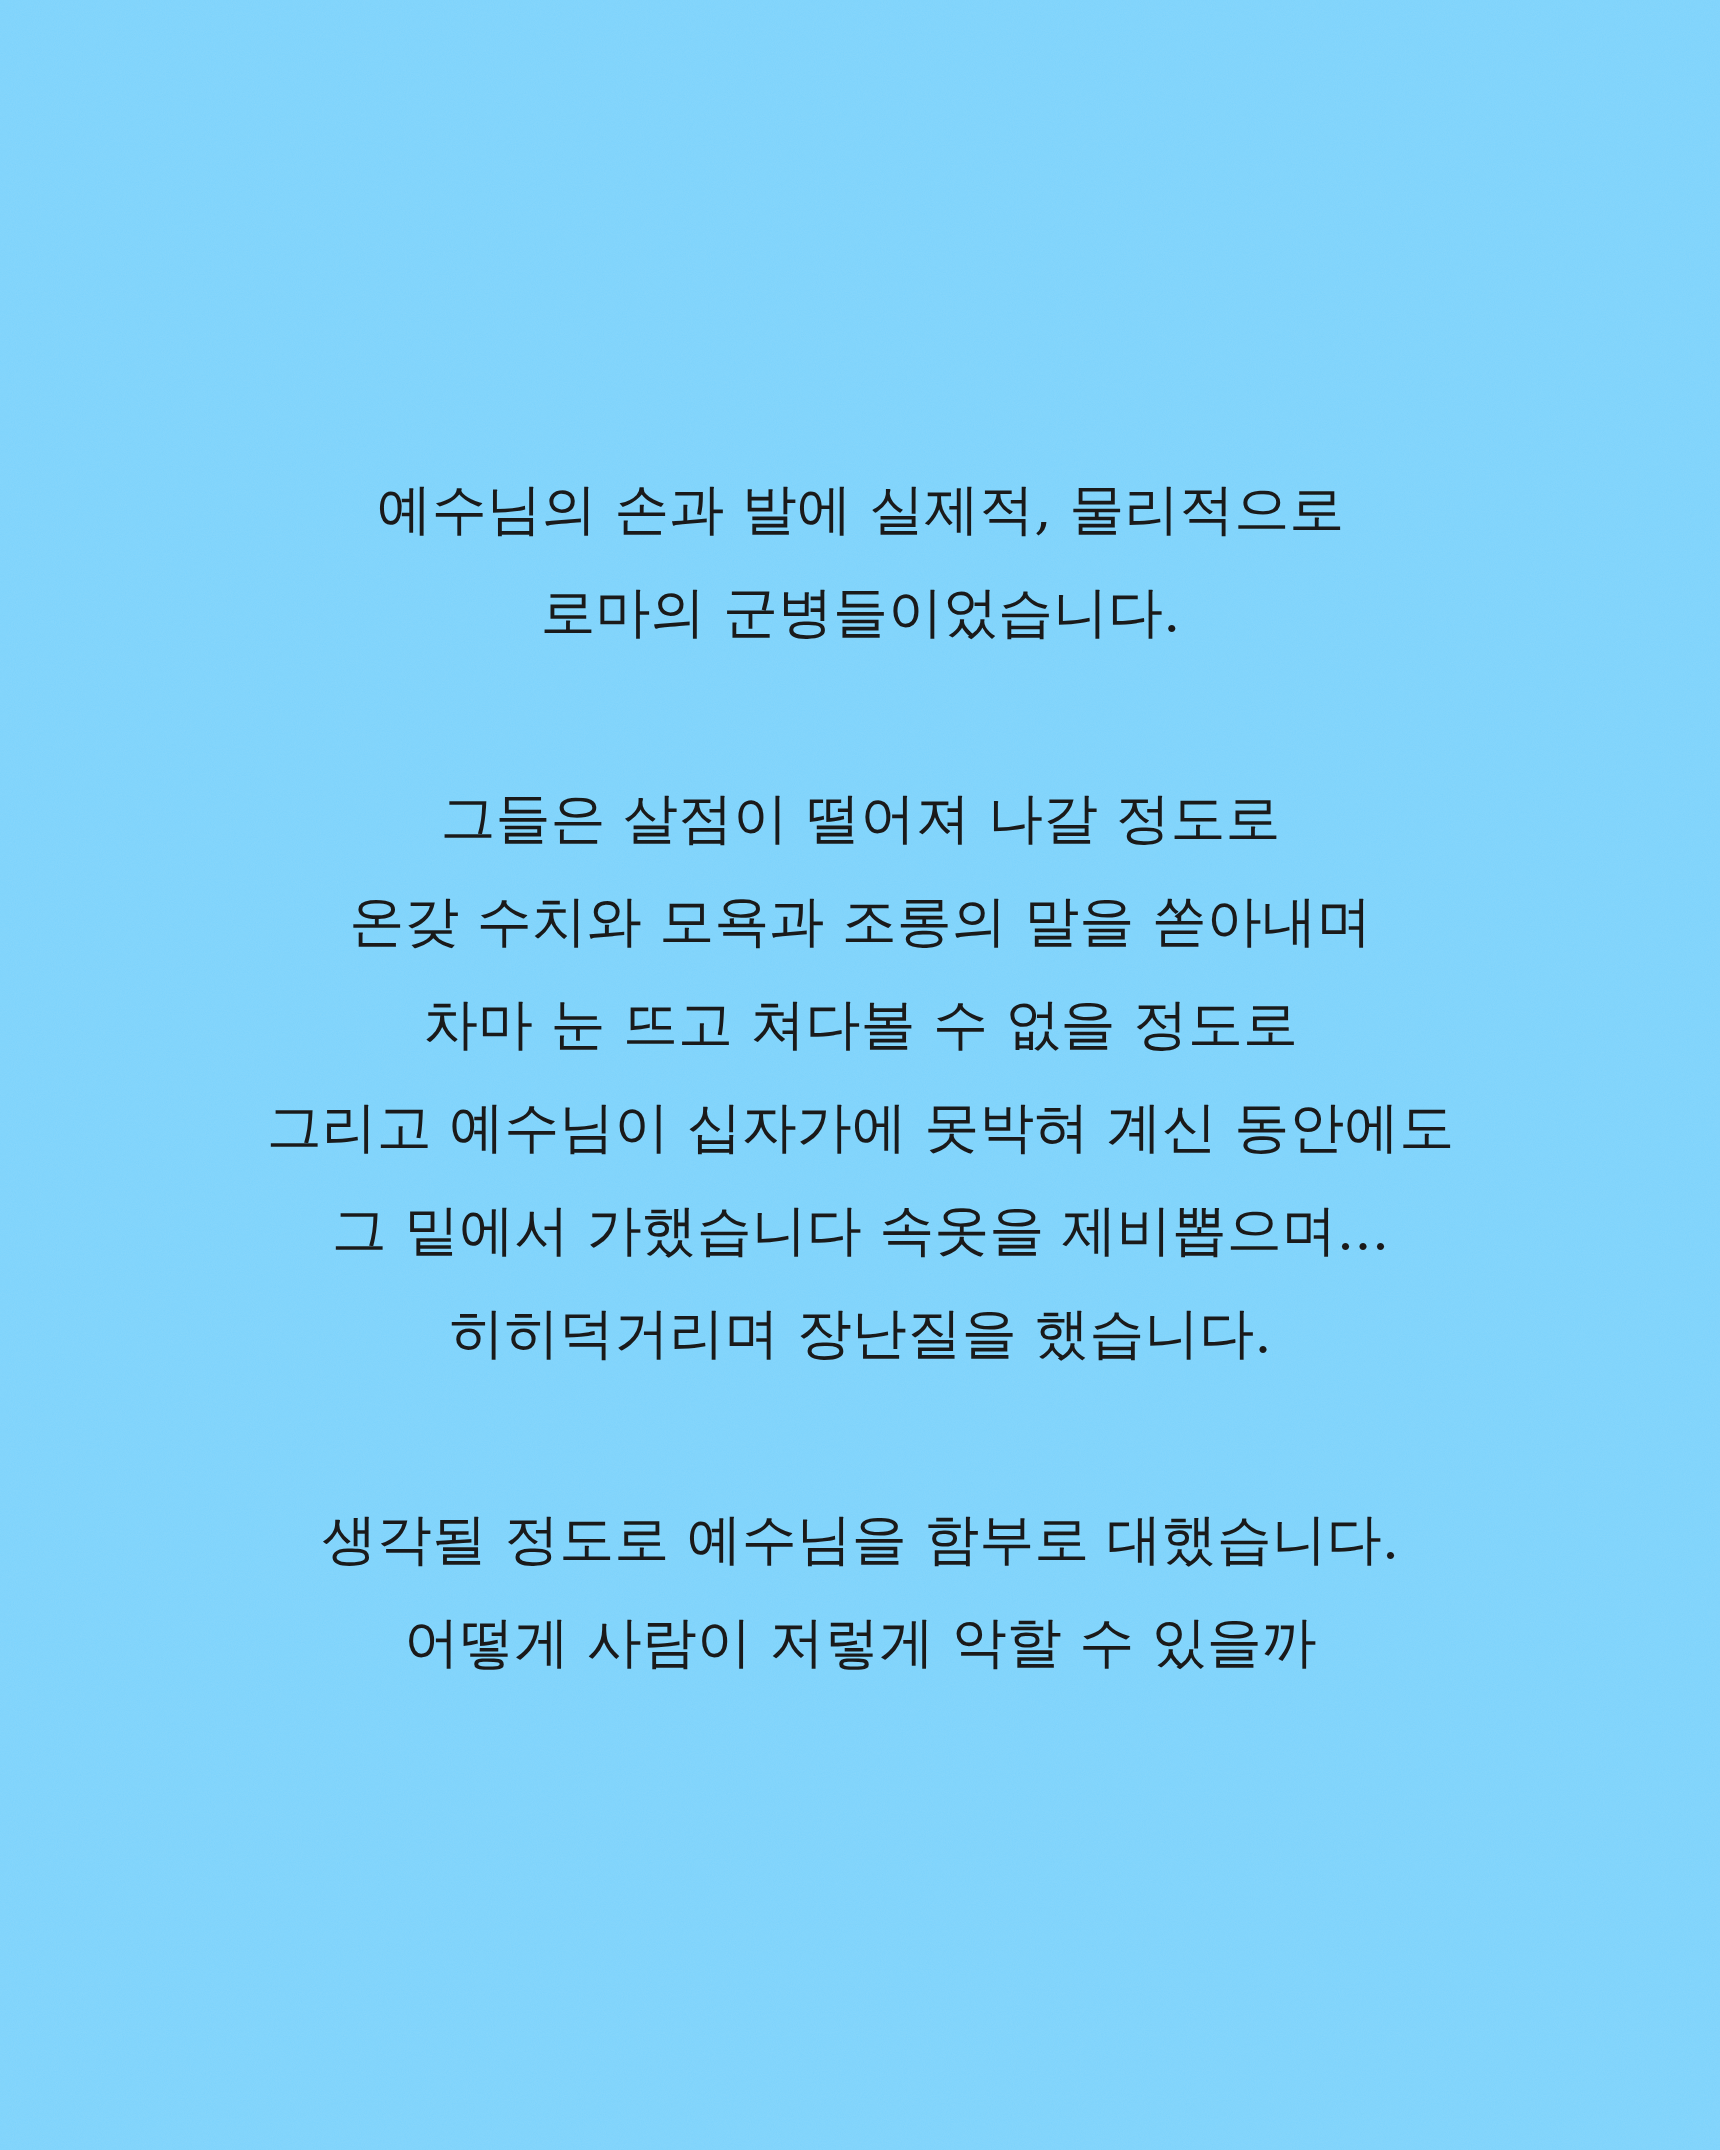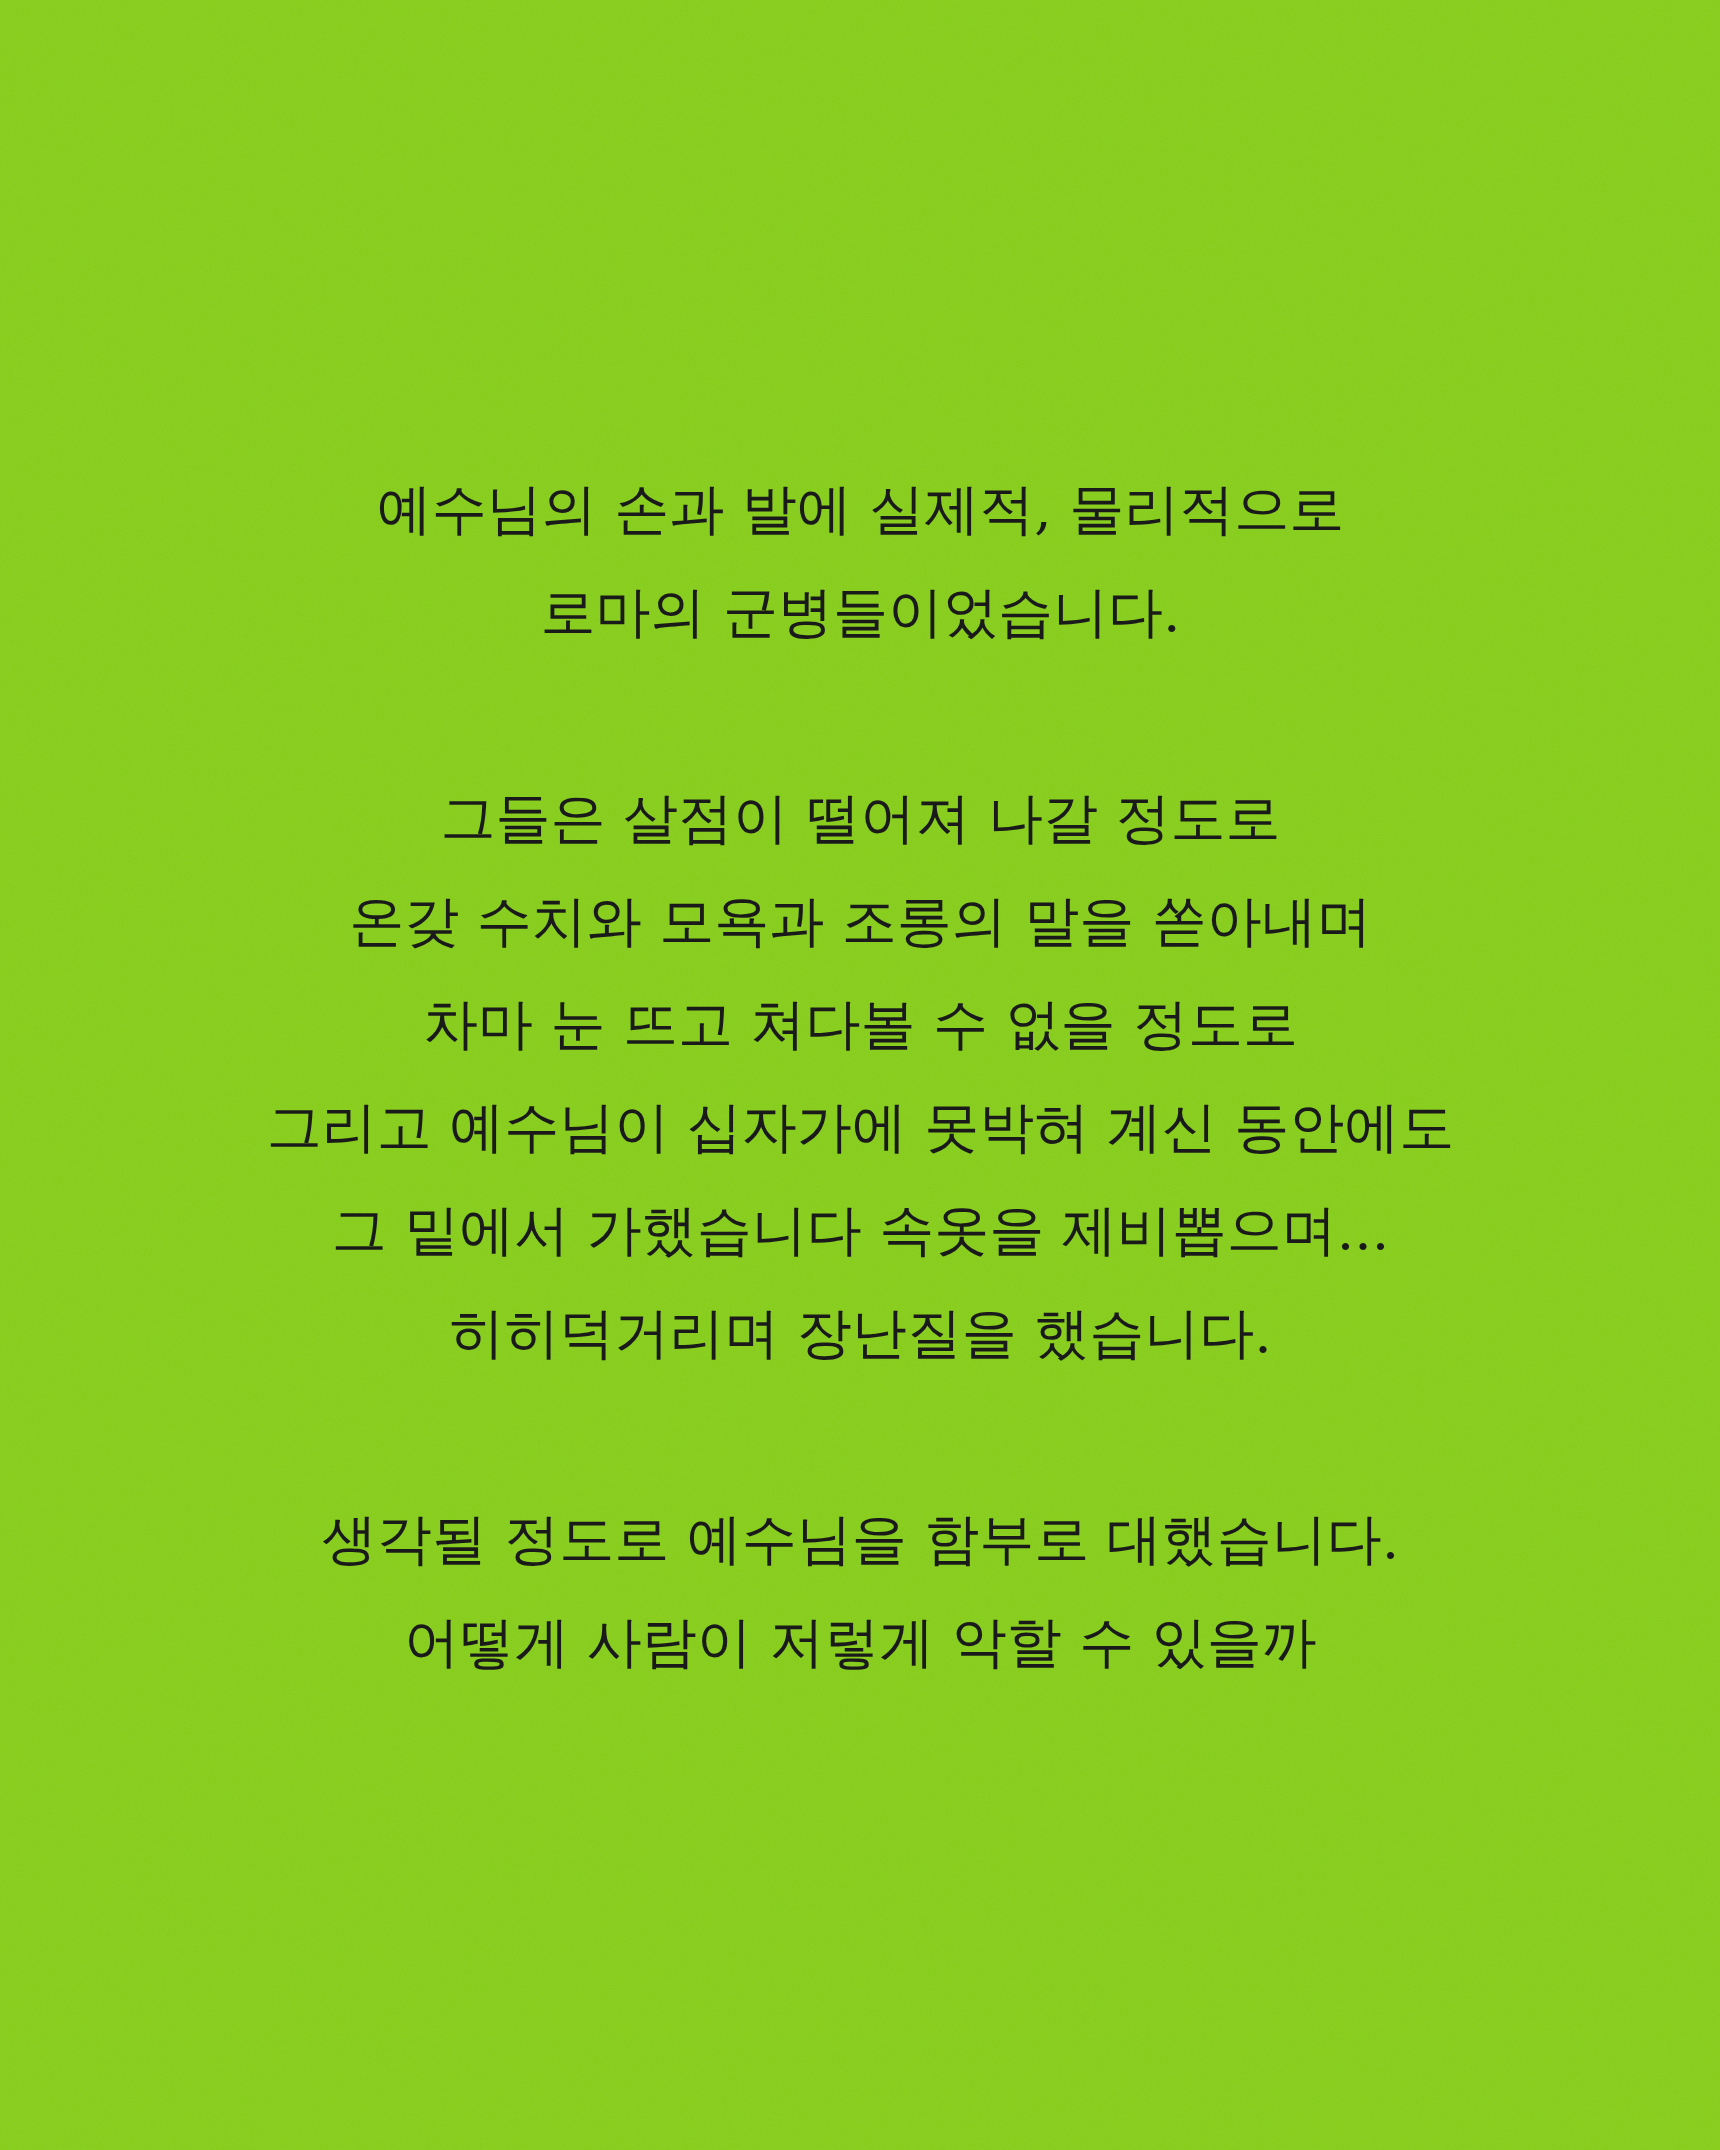--- a/index.html
+++ b/index.html
@@ -3,21 +3,21 @@
 <meta charset="utf-8">
 <style>
   html, body {
     margin: 0;
     padding: 0;
   }
   .page {
     position: relative;
     width: 1721px;
     height: 2151px;
-    background: #84cc16;
+    background: #7dd3fc;
     overflow: hidden;
     font-family: "DejaVu Serif", "Liberation Serif", serif;
   }
   .paper-texture {
     position: absolute;
     inset: 0;
     width: 100%;
     height: 100%;
     opacity: 0.5;
     pointer-events: none;

